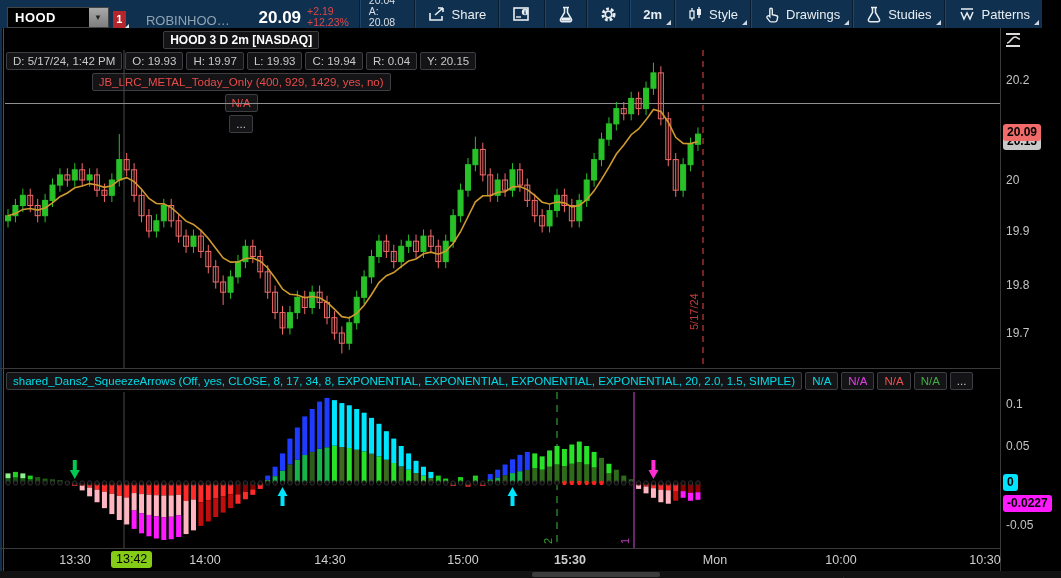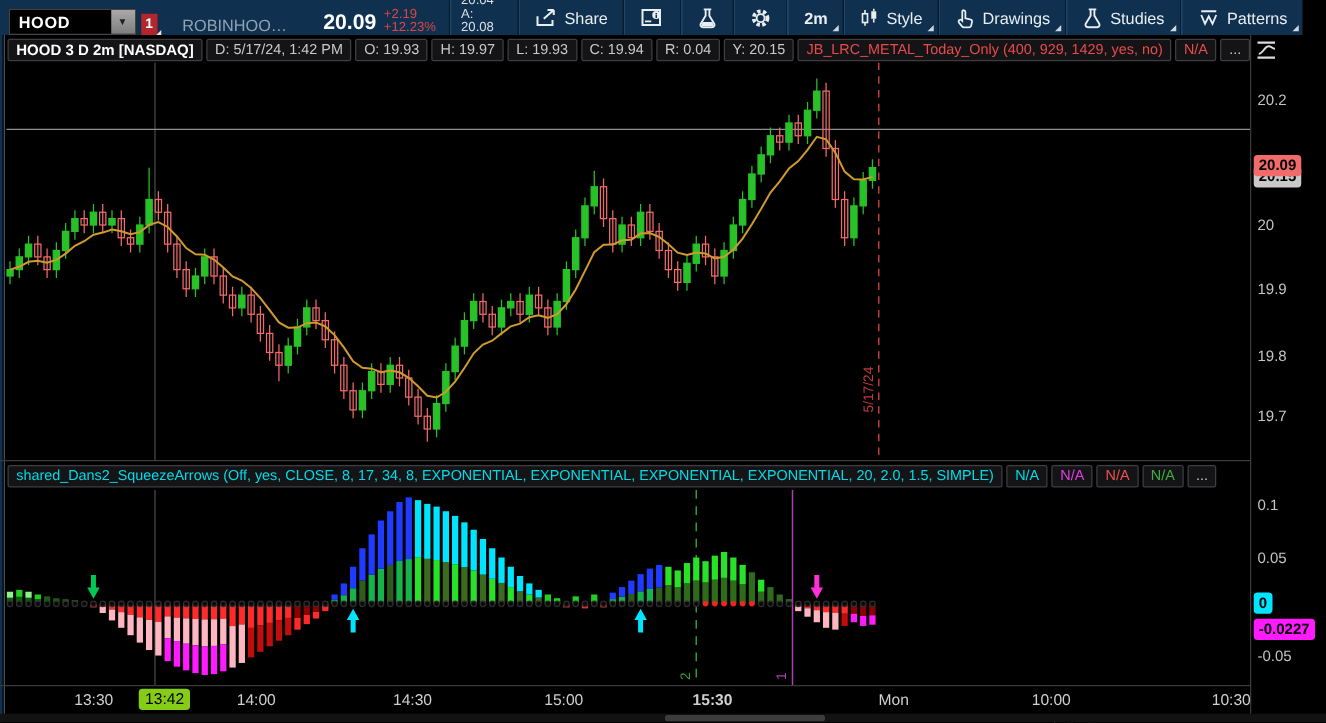--- a/index.html
+++ b/index.html
@@ -34,21 +34,21 @@
   
   #chart { position:absolute; left:0; top:28px; width:1061px; height:550px; background:#000; }
   .edge-blue { position:absolute; left:0; top:0; width:2px; height:550px; background:#10304f; }
   .edge-gray { position:absolute; left:3px; top:0; width:1px; height:543px; background:#42505c; }
   .vax-line  { position:absolute; left:1000px; top:0; width:1px; height:543px; background:#3a3a3a; }
   .hsep1 { position:absolute; left:0; top:340px; width:1000px; height:1px; background:#3a3a3a; }
   .hsep2 { position:absolute; left:0; top:520px; width:1000px; height:1px; background:#3a3a3a; }
 
   
   .pill-row { position:absolute; left:6px; display:flex; gap:3px; align-items:center; }
-  #row1 { top:3px; }
+  #row1 { top:3px;flex-direction:column; }
   #row2 { top:344px; }
   .pill { height:18px; line-height:16px; border:1px solid #3e3e42; background:#141416; border-radius:2px;
           padding:0 6px; font-size:11.5px; color:#c9c9c9; white-space:nowrap; }
   .pill.title { color:#fff; font-weight:bold; font-size:12px; }
   .pill.red { color:#e84b4b; }
   .pill.cyan { color:#00dbe8; }
 
   #corner-icon { position:absolute; left:1004px; top:3px; width:22px; height:18px; }
 
   
@@ -694,21 +694,21 @@
         <div class="ax-bubble" style="top: 65px; background: rgb(201, 201, 201); color: rgb(0, 0, 0); margin-top: 40px;">20.15</div>
         <div class="ax-bubble" style="top: 96px; background: rgb(242, 107, 107); color: rgb(0, 0, 0);">20.09</div>
         <div class="ax-bubble" style="top: 446px; background: rgb(0, 229, 255); color: rgb(0, 0, 0);">0</div>
         <div class="ax-bubble" style="top: 467px; background: rgb(255, 26, 255); color: rgb(0, 0, 0);">-0.0227</div>
       </div>
 
     <div id="time-axis">
         <div class="time-tick" style="left: 48px;">13:30</div>
         <div class="time-tick" style="left: 178px;">14:00</div>
         <div class="time-tick" style="left: 303px;">14:30</div>
-        <div class="time-tick" style="left: 424px;">15:00</div>
+        <div class="time-tick" style="left: 436px;">15:00</div>
         <div class="time-tick" style="left: 543px; font-weight: bold;">15:30</div>
         <div class="time-tick" style="left: 688px;">Mon</div>
         <div class="time-tick" style="left: 814px;">10:00</div>
         <div class="time-tick" style="left: 958px;">10:30</div>
         <div class="time-bubble" style="left: 111px;">13:42</div>
       </div>
 
     <div id="scrollbar">
       <div id="scroll-thumb"></div>
     </div>

